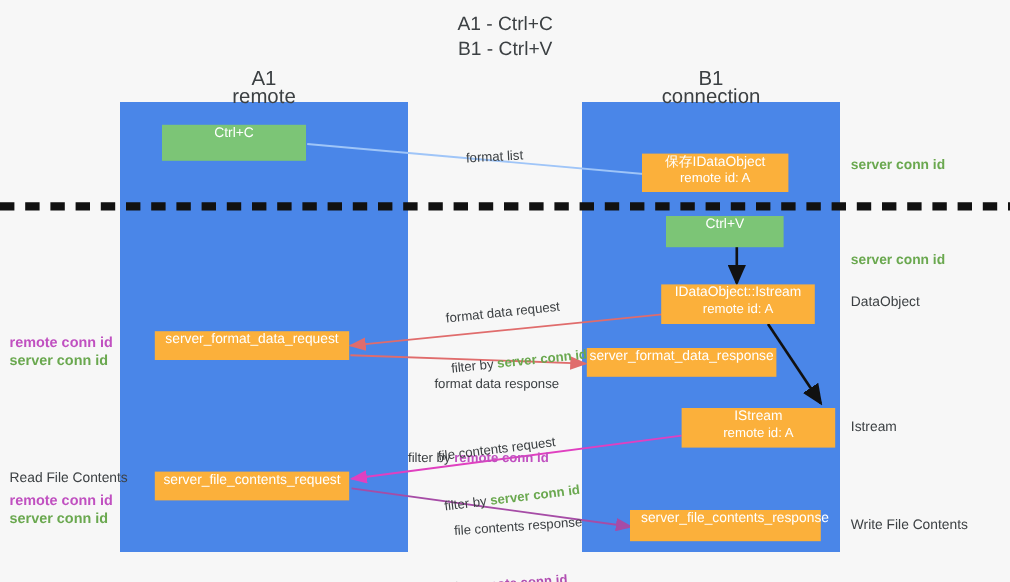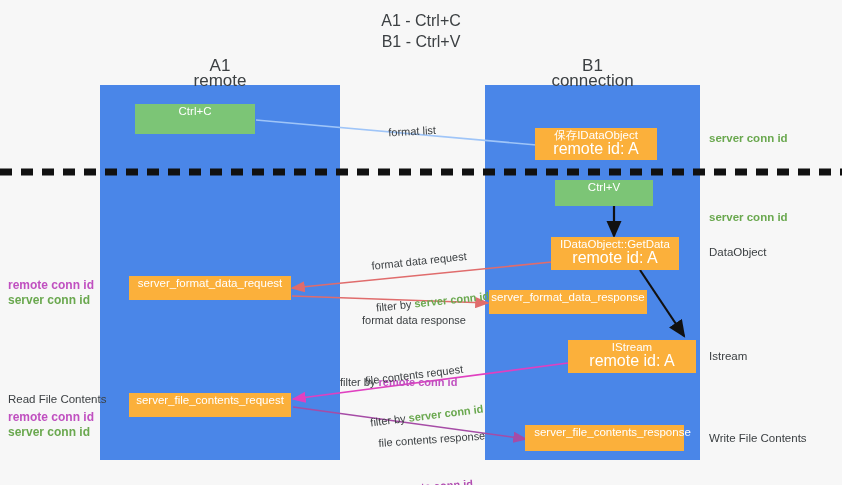--- a/index.html
+++ b/index.html
@@ -57,21 +57,21 @@
     align-items: center;
     justify-content: flex-start;
     text-align: center;
     color: #ffffff;
     font-size: 11.5px;
     line-height: 14px;
     white-space: pre;
   }
   .node.green { background: #7cc576; }
   .node.orange { background: #fbb03b; }
-  .node .l2 { font-size: 16px; }
+  .node .l2 { font-size: 11px; }
 
   .edge-label {
     position: absolute;
     font-size: 11px;
     color: #3c4043;
     white-space: pre;
     line-height: 14px;
   }
   .edge-label.rot {
     transform-origin: left top;
@@ -147,21 +147,21 @@
   <div class="node orange" style="left:535px; top:128px; width:122px; height:32px;">
     <span>保存IDataObject</span>
     <span class="l2">remote id: A</span>
   </div>
 
   <div class="node green" style="left:555px; top:180px; width:98px; height:26px;">
     <span>Ctrl+V</span>
   </div>
 
   <div class="node orange" style="left:551px; top:237px; width:128px; height:33px;">
-    <span>IDataObject::GetData</span>
+    <span>IDataObject::Istream</span>
     <span class="l2">remote id: A</span>
   </div>
 
   <div class="node orange" style="left:568px; top:340px; width:128px; height:33px;">
     <span>IStream</span>
     <span class="l2">remote id: A</span>
   </div>
 
   <div class="node orange" style="left:129px; top:276px; width:162px; height:24px;">
     <span>server_format_data_request</span>

